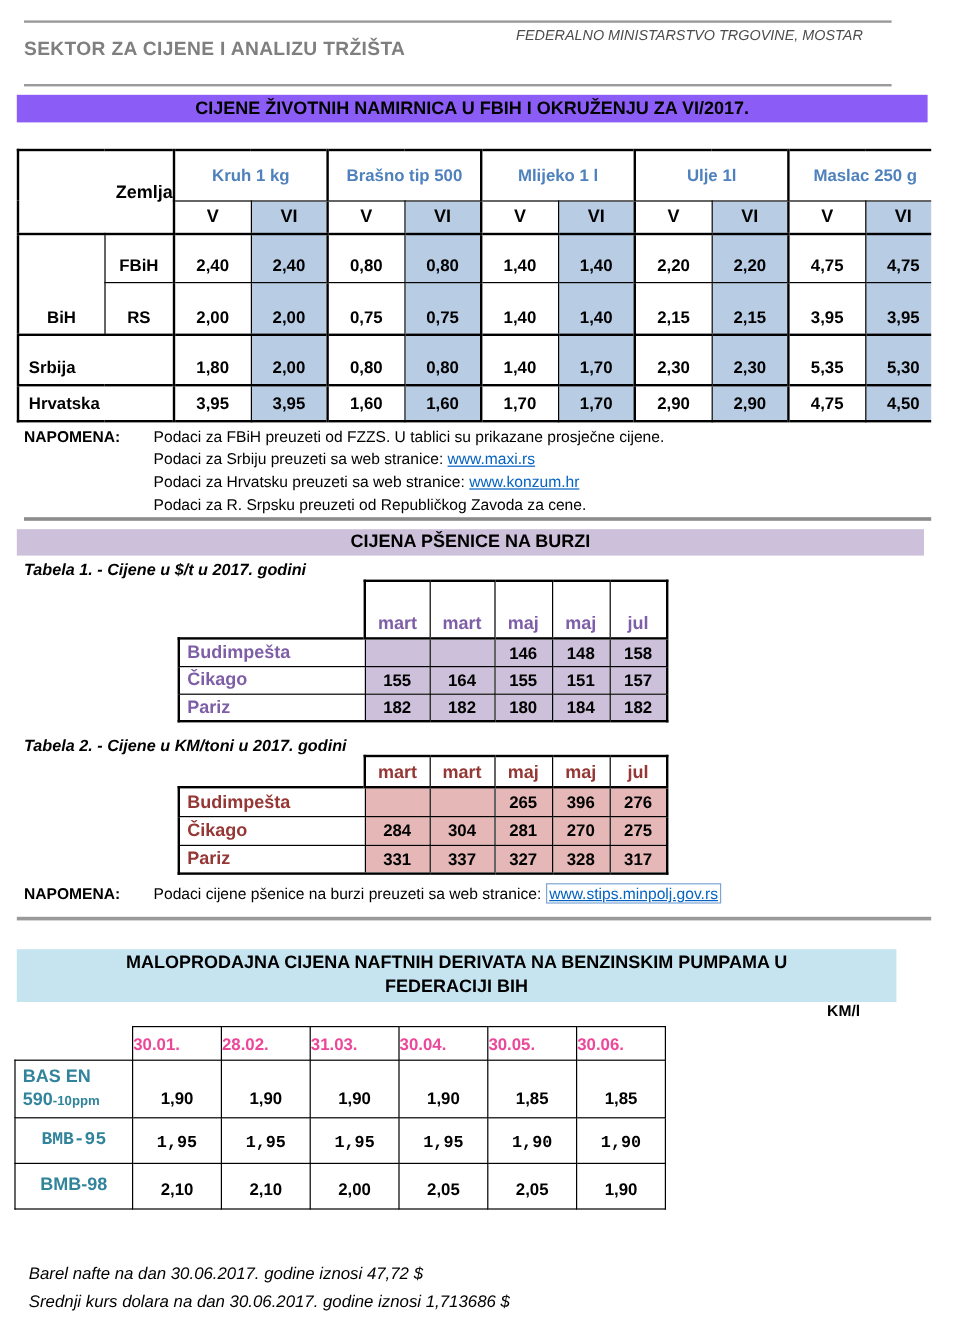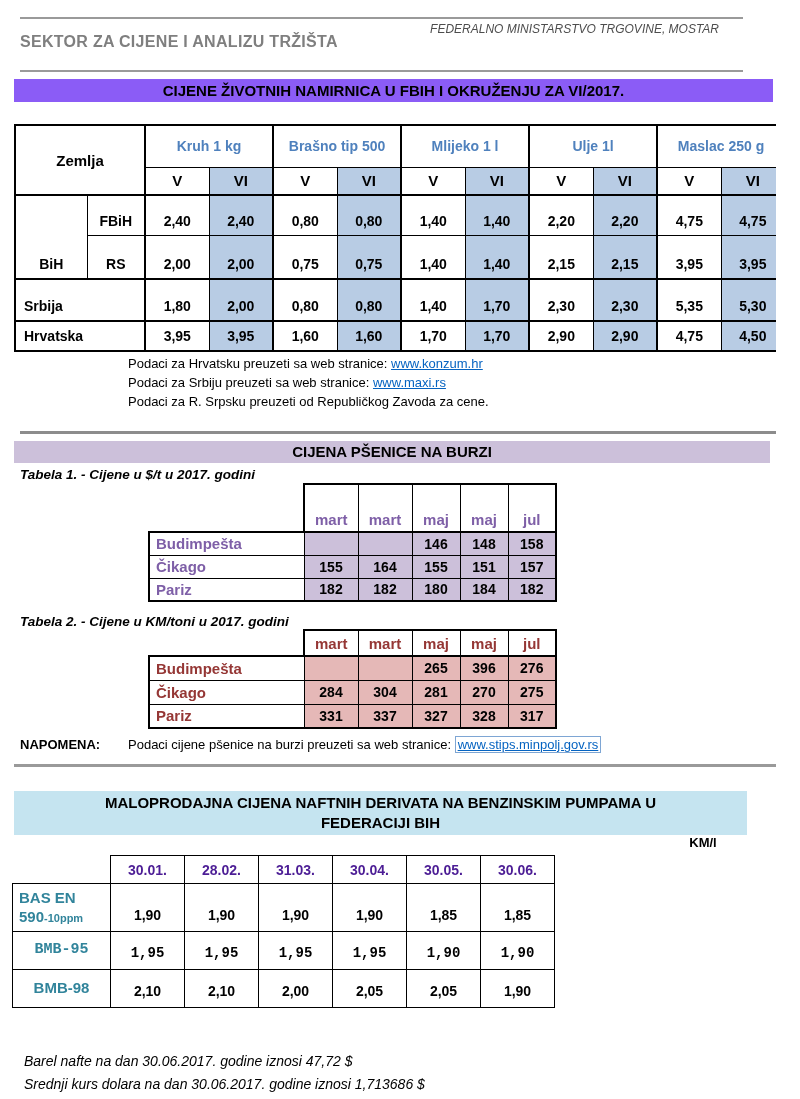--- a/index.html
+++ b/index.html
@@ -24,21 +24,21 @@
   
   table { border-collapse:collapse; table-layout:fixed; }
   .main-table { position:absolute; left:14px; top:124px; width:770px; border:2px solid #000; }
   .main-table th, .main-table td { border:1px solid #000; text-align:center; overflow:hidden; padding:0; }
   .main-table .gl { border-left:2px solid #000; }
   .main-table tr.h1 { height:42px; }
   .main-table tr.h2 { height:28px; }
   .main-table .prod { color:#4F81BD; font-size:14px; font-weight:bold; vertical-align:middle; }
   .main-table .sub  { font-size:15px; font-weight:bold; vertical-align:middle; border-bottom:2px solid #000; }
   .main-table .vi   { background:#B8CCE4; }
-  .main-table .corner { font-size:15px; font-weight:bold; vertical-align:middle; border-right:2px solid #000; border-bottom:2px solid #000; }
+  .main-table .corner { font-size:15px; font-weight:bold; vertical-align:middle; border-right:2px solid #000; border-bottom:2px solid #000;text-align:right; }
   .main-table tr.r td { font-size:14px; font-weight:bold; vertical-align:bottom; padding-bottom:6px; }
   .main-table tr.r-fbih { height:40px; }
   .main-table tr.r-rs   { height:44px; }
   .main-table tr.r-srb  { height:42px; }
   .main-table tr.r-hrv  { height:30px; }
   .main-table tr.bt2 td { border-top:2px solid #000; }
   .main-table td.bih { vertical-align:middle; font-size:15px; padding-bottom:0; }
   .main-table td.sub-lab { font-weight:normal; font-size:15px; }
   .main-table td.country { text-align:left; padding-left:8px; vertical-align:middle; font-size:15px; padding-bottom:0; }
 
@@ -79,21 +79,21 @@
 
   .note2 { position:absolute; left:20px; top:737px; font-size:13px; }
 
   .unit { position:absolute; left:658px; top:835px; width:90px; text-align:center; font-size:13px; font-weight:bold; }
 
   
   .fuel-table { position:absolute; left:12px; top:855px; }
   .fuel-table th, .fuel-table td { border:1px solid #000; overflow:hidden; padding:0; }
   .fuel-table td.spacer { border:none; background:transparent; }
   .fuel-table tr.fh { height:28px; }
-  .fuel-table th.fd { color:#4c1d95; font-size:14px; font-weight:bold; text-align:center; vertical-align:middle; }
+  .fuel-table th.fd { color:#ec4899; font-size:14px; font-weight:bold; text-align:left; vertical-align:middle; }
   .fuel-table td.flab { color:#31849B; font-size:15px; font-weight:bold; text-align:center; vertical-align:middle; line-height:1.25; }
   .fuel-table td.flab-left { text-align:left; padding-left:6px;margin-top:38px; }
   .fuel-table td.fval { font-size:14px; font-weight:bold; text-align:center; vertical-align:bottom; padding-bottom:8px; }
   .fuel-table tr.fr0 { height:48px; }
   .fuel-table tr.fr1 { height:38px;font-family:Liberation Mono, monospace; }
   .fuel-table tr.fr2 { height:38px; }
   .fuel-table tr.fr3 { height:42px; }
   .ppm { font-size:11px; }
 
   .footer { position:absolute; left:24px; top:1050px; font-size:14px; font-style:italic; line-height:23px; }
@@ -196,25 +196,28 @@
       <td class="vi">1,70</td>
       <td class="gl">2,90</td>
       <td class="vi">2,90</td>
       <td class="gl">4,75</td>
       <td class="vi">4,50</td>
     </tr>
   </tbody>
     </table>
 
   <div class="notes">
-    <div class="note-line indent">
-      <span>Podaci za Hrvatsku preuzeti sa web stranice:</span> <a class="lnk">www.konzum.hr</a>
+    <div class="note-line">
+      <span class="nap">NAPOMENA:</span><span>Podaci za FBiH preuzeti od FZZS. U tablici su prikazane prosječne cijene.</span>
     </div>
     <div class="note-line indent">
       <span>Podaci za Srbiju preuzeti sa web stranice:</span> <a class="lnk">www.maxi.rs</a>
+    </div>
+    <div class="note-line indent">
+      <span>Podaci za Hrvatsku preuzeti sa web stranice:</span> <a class="lnk">www.konzum.hr</a>
     </div>
     <div class="note-line indent">
       <span>Podaci za R. Srpsku preuzeti od Republičkog  Zavoda za cene.</span>
     </div>
   </div>
 
   <div class="hr rule3"></div>
   <div class="banner banner-wheat">CIJENA PŠENICE NA BURZI</div>
 
   <div class="caption cap1">Tabela 1. - Cijene u $/t u 2017.  godini</div>

